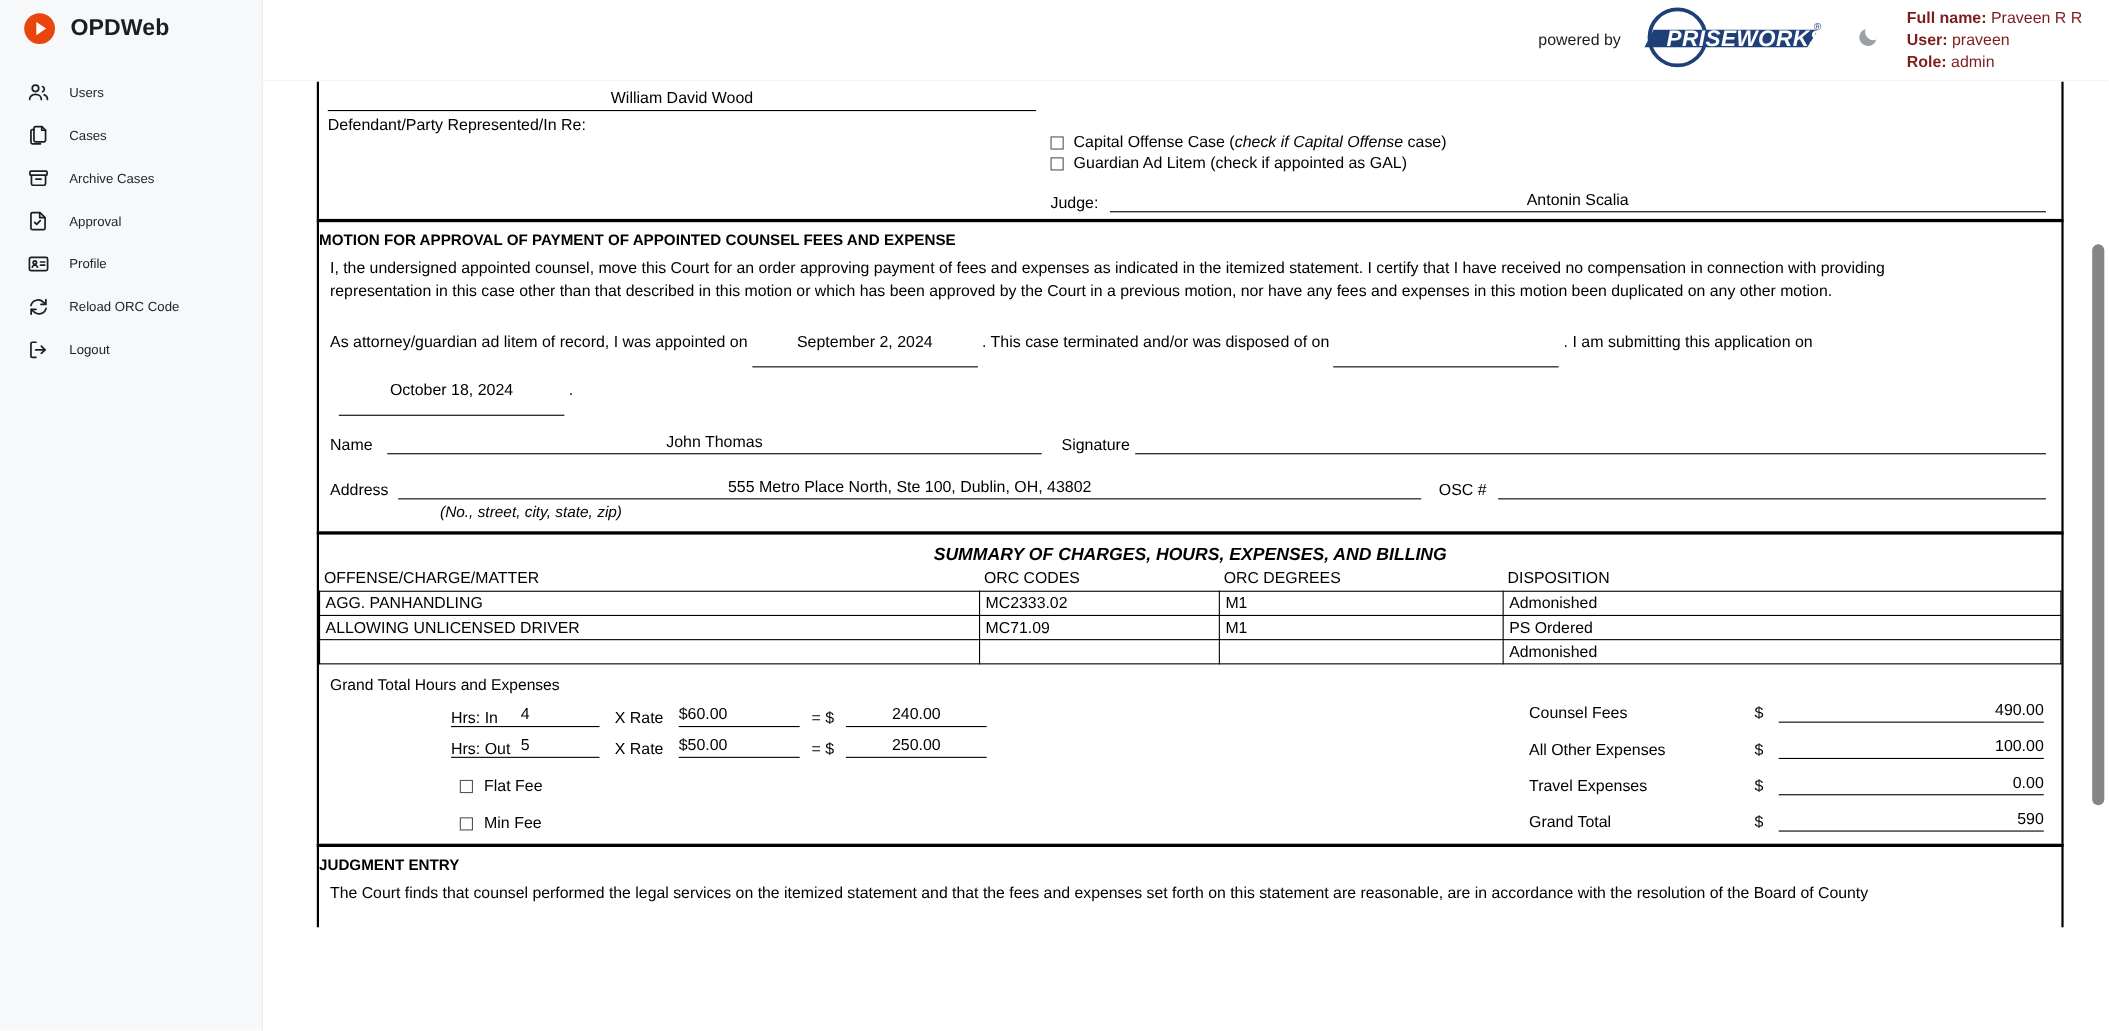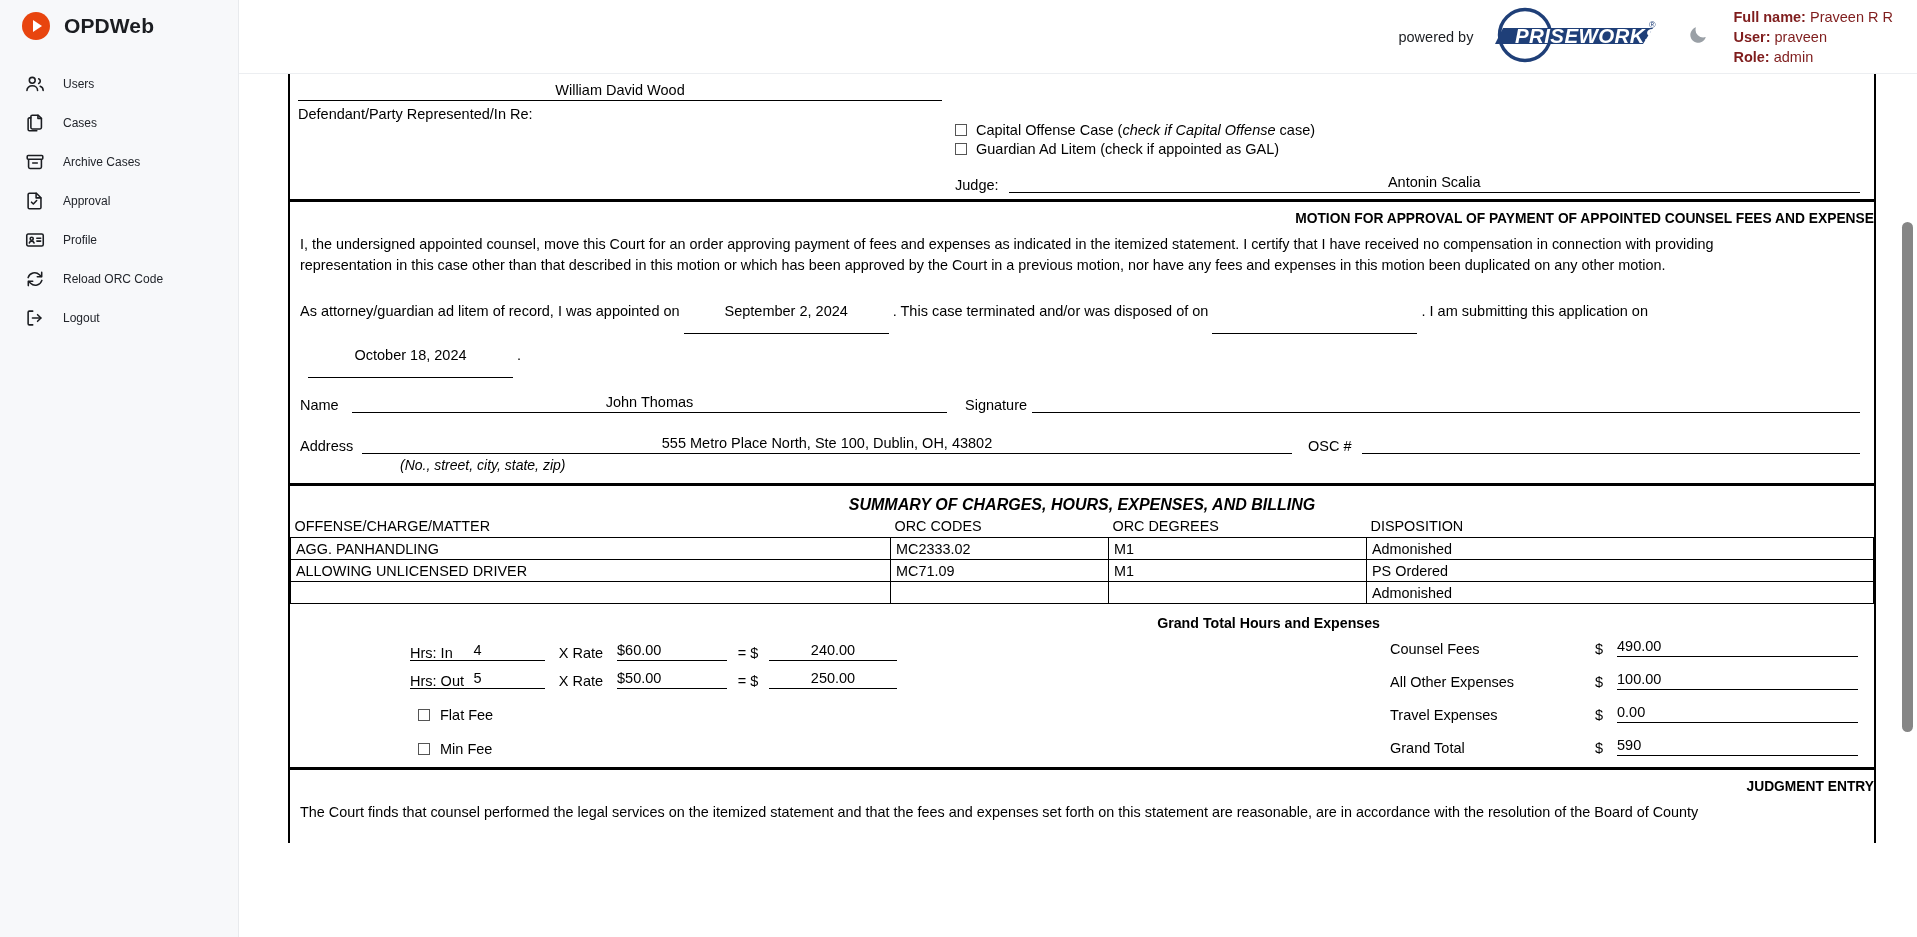--- a/index.html
+++ b/index.html
@@ -92,21 +92,21 @@
     text-align: center; border-bottom: 1.3px solid #000;
     padding-bottom: 2px; margin-top: 8px;
   }
   .deflabel { margin-top: 5px; }
   .cbrow { display: flex; align-items: center; gap: 9px; margin-bottom: 3px; }
   .cbox { width: 12px; height: 12px; border: 1.3px solid #555; background: #fff; flex: none; display: inline-block; }
   .judge-row { display: flex; align-items: flex-end; margin-top: 17px; padding-right: 14px; }
   .judge-lbl { margin-right: 10px; }
   .judge-val { flex: 1; text-align: center; border-bottom: 1.3px solid #000; padding-bottom: 2px; }
 
-  .sec-title { text-align: right; font-weight: bold; font-size: 13.8px; padding: 9px 0 8px; }
+  .sec-title { text-align: left; font-weight: bold; font-size: 13.8px; padding: 9px 0 8px; }
   .para { padding: 0 14px 0 10px; line-height: 21px; font-size: 14.4px; }
 
   .apptline { padding: 14px 10px 0 10px; line-height: 42px; }
   .inl { display: inline-block; border-bottom: 1.3px solid #000; text-align: center; vertical-align: baseline; padding-bottom: 1px; }
 
   .namerow { display: flex; align-items: flex-end; padding: 16px 14px 0 10px; gap: 0; }
   .namerow .lbl { width: 52px; }
   .namerow .fld { border-bottom: 1.3px solid #000; text-align: center; padding-bottom: 2px; }
 
   .addrrow { display: flex; align-items: flex-end; padding: 22px 14px 0 10px; }
@@ -119,36 +119,36 @@
     font-weight: normal; text-align: left; padding: 1px 4px 3px 4px; border: none;
   }
   table.sum td { border: 1.2px solid #000; padding: 2px 5px; height: 22px; }
   table.sum td.empty { height: 22px; }
   .c1 { width: 600px; } .c2 { width: 218px; } .c3 { width: 258px; }
 
   
   .totals { display: flex; padding: 6px 0 10px 0; }
   .totals-left { width: 1090px; position: relative; padding-left: 10px; }
   .totals-right { flex: 1; padding-right: 16px; }
-  .gt-title { text-align: right; font-weight: bold; font-size: 14.2px; padding: 5px 0 2px 0; }
+  .gt-title { text-align: left; font-weight: normal; font-size: 14.2px; padding: 5px 0 2px 0; }
 
   .hrow { display: flex; align-items: flex-end; margin-top: 9px; }
   .hrow .hl { width: 88px; padding-left: 110px; white-space: nowrap; }
   .hrow .hv { width: 135px; border-bottom: 1.3px solid #000; text-align: center; padding-bottom: 2px; }
   .hrow .xr { width: 72px; text-align: center; }
   .hrow .rv { width: 110px; border-bottom: 1.3px solid #000; text-align: left; padding-bottom: 2px; }
   .hrow .eq { width: 42px; text-align: center; }
   .hrow .tv { width: 128px; border-bottom: 1.3px solid #000; text-align: center; padding-bottom: 2px; }
 
   .feecb { display: flex; align-items: center; gap: 10px; margin-top: 18px; padding-left: 118px; }
 
   .trow { display: flex; align-items: flex-end; margin-top: 10px; }
   .trow .tl { width: 215px; padding-left: 10px; }
   .trow .ts { width: 22px; }
-  .trow .tvv { flex: 1; border-bottom: 1.3px solid #000; text-align: left; padding-bottom: 2px; }
+  .trow .tvv { flex: 1; border-bottom: 1.3px solid #000; text-align: right; padding-bottom: 2px; }
 
   .scrollbar {
     position: absolute; right: 4px; top: 148px; width: 11px; height: 510px;
     background: #868686; border-radius: 6px;
   }
 </style>
 </head>
 <body>
 
 <div class="app">

